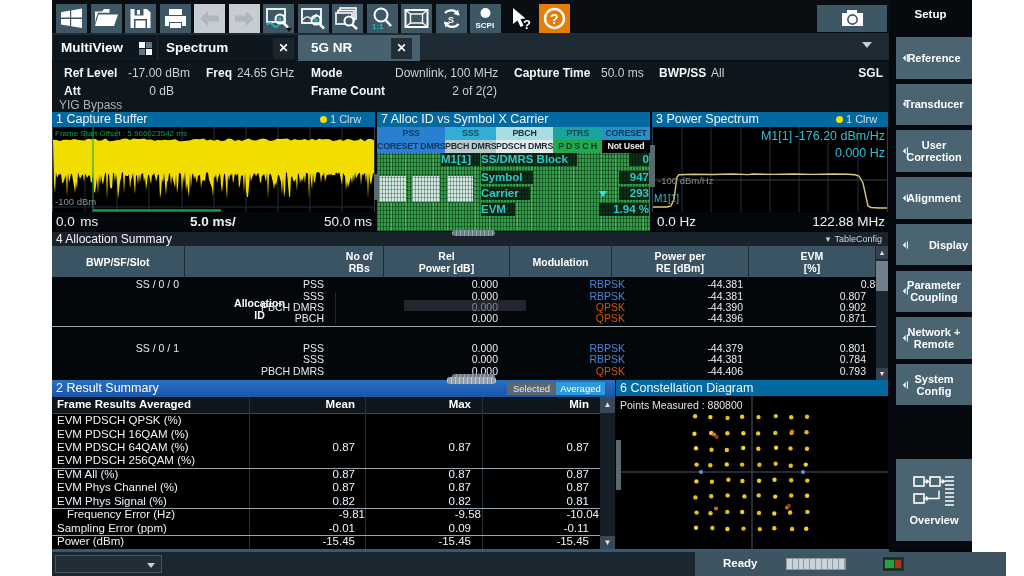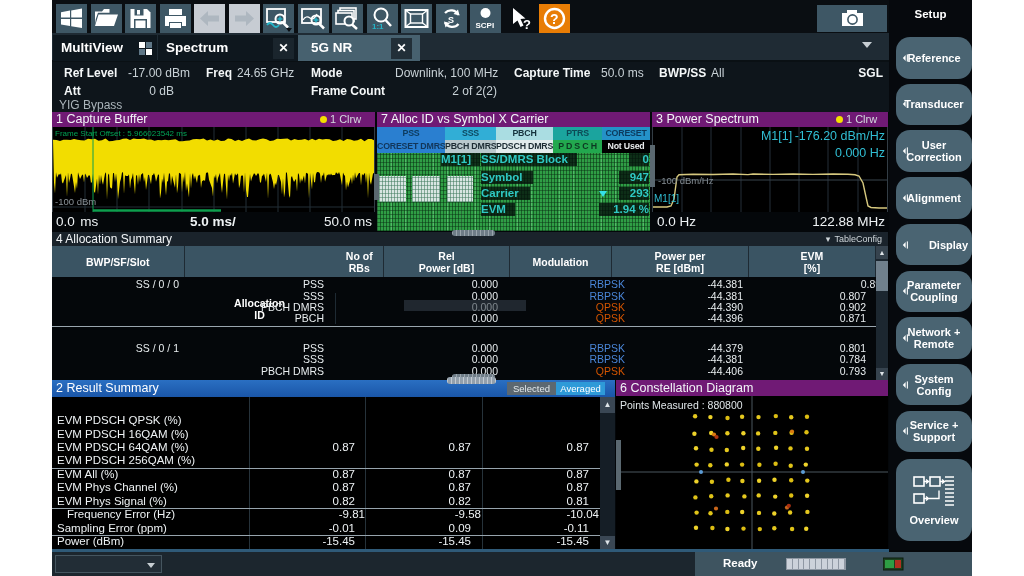--- a/index.html
+++ b/index.html
@@ -1,23 +1,23 @@
 <!DOCTYPE html>
 <html><head>
 <meta charset="utf-8">
 <style>
   html,body{margin:0;padding:0;background:#ffffff;width:1024px;height:576px;overflow:hidden;}
   *{box-sizing:border-box;font-family:"Liberation Sans",sans-serif;}
   .abs{position:absolute;}
   #ui{position:absolute;left:52px;top:0;width:920px;height:576px;background:#04070a;}
-  .hdr{position:absolute;height:15px;background:#701a75;color:#f2f5f7;font-size:12.5px;line-height:15px;white-space:nowrap;}
+  .hdr{position:absolute;height:15px;background:#0369a1;color:#f2f5f7;font-size:12.5px;line-height:15px;white-space:nowrap;}
   .hdr .t{position:absolute;left:4px;top:0;}
   .clrw{position:absolute;top:0;font-size:11px;color:#d4dbdf;}
   .dot{position:absolute;width:7px;height:7px;border-radius:50%;background:#f4df00;top:4px;}
-  .sbtn{position:absolute;left:844px;width:76px;background:#4a6472;color:#fff;font-weight:bold;font-size:11px;text-align:center;display:flex;align-items:center;justify-content:center;line-height:12px;border-radius:14px;}
+  .sbtn{position:absolute;left:844px;width:76px;background:#4a6472;color:#fff;font-weight:bold;font-size:11px;text-align:center;display:flex;align-items:center;justify-content:center;line-height:12px;}
   .sbtn .mk{position:absolute;left:6px;top:50%;margin-top:-4px;width:7px;height:8px;}
   .tbtn{position:absolute;top:4px;width:31px;height:29px;background:#3e5765;}
   .tbtn svg{position:absolute;left:0;top:0;}
   .val{color:#c9d2d7;font-size:12px;}
   .lbl{color:#f4f7f8;font-size:12px;font-weight:bold;}
   .row{position:absolute;white-space:nowrap;}
   .r{text-align:right;}
   .grip{position:absolute;height:6px;border-radius:3px;background:#6f7d88;background-image:repeating-linear-gradient(90deg,#9aa5ad 0 1px,transparent 1px 4px);}
 </style>
 </head>
@@ -370,20 +370,26 @@
  <div class="abs" style="left:824px;top:136px;width:12px;height:12px;background:#36434e;color:#dfe5e9;font-size:7px;text-align:center;line-height:12px;">▼</div>
  <div class="grip" style="left:400px;top:142px;width:43px;"></div>
 </div>
 
 <div class="abs" style="left:0;top:380px;width:563px;height:169px;background:#000;">
  <div class="abs" style="left:0;top:0;width:563px;height:17px;background:linear-gradient(#2a6fc2,#1a56a8);">
    <span class="abs" style="left:4px;top:1px;color:#fff;font-size:12.5px;">2 Result Summary</span>
    <div class="abs" style="left:395px;top:-3px;width:49px;height:7px;border-radius:3px;background:#93a0ac;background-image:repeating-linear-gradient(90deg,#c2cad2 0 1px,transparent 1px 4px);"></div>
    <div class="abs" style="left:455px;top:2px;width:49px;height:13px;background:#5c6871;color:#e3e9ec;font-size:9.5px;text-align:center;line-height:13px;">Selected</div>
    <div class="abs" style="left:504px;top:2px;width:49px;height:13px;background:#2e9ad8;color:#fff;font-size:9.5px;text-align:center;line-height:13px;">Averaged</div>
+ </div>
+ <div class="abs" style="left:0;top:17px;width:548px;height:17px;background:#0f171d;border-bottom:1px solid #3c4854;color:#fff;font-weight:bold;font-size:11.5px;">
+   <span class="abs" style="left:5px;top:1px;">Frame Results Averaged</span>
+   <span class="abs r" style="left:203px;width:100px;top:1px;">Mean</span>
+   <span class="abs r" style="left:319px;width:100px;top:1px;">Max</span>
+   <span class="abs r" style="left:437px;width:100px;top:1px;">Min</span>
  </div>
  <div class="abs" style="left:197px;top:17px;width:1px;height:152px;background:#26323a;"></div>
  <div class="abs" style="left:313px;top:17px;width:1px;height:152px;background:#26323a;"></div>
  <div class="abs" style="left:430px;top:17px;width:1px;height:152px;background:#26323a;"></div>
  <div class="abs" style="top:34.0px;left:0;width:548px;height:13.45px;font-size:11.5px;color:#eef2f4;">
      <span class="abs" style="left:5px;top:0;white-space:nowrap;">EVM PDSCH QPSK (%)</span>
      <span class="abs r" style="left:203px;width:100px;top:0;"></span>
      <span class="abs r" style="left:319px;width:100px;top:0;"></span>
      <span class="abs r" style="left:437px;width:100px;top:0;"></span>
     </div>
@@ -533,21 +539,21 @@
  <div class="abs" style="left:0;top:60px;width:5px;height:50px;background:#5a6870;"></div>
 </div>
 <div class="abs" style="left:322px;top:174px;width:5px;height:26px;background:#5a6870;"></div>
 <div class="abs" style="left:598px;top:145px;width:5px;height:42px;background:#5a6870;"></div>
 
 <div class="abs" style="left:0;top:549px;width:837px;height:3px;background:#2f5a78;"></div>
 <div class="abs" style="left:0;top:552px;width:920px;height:24px;background:#1c262e;">
  <div class="abs" style="left:3px;top:3px;width:107px;height:18px;background:#222d36;border:1px solid #45555f;">
    <div class="abs" style="right:6px;top:7px;width:0;height:0;border-left:4px solid transparent;border-right:4px solid transparent;border-top:5px solid #c7ced3;"></div>
  </div>
- <div class="abs" style="left:643px;top:0;width:277px;height:24px;background:#3e5460;">
+ <div class="abs" style="left:643px;top:0;width:311px;height:24px;background:#3e5460;">
    <span class="abs" style="left:28px;top:5px;color:#fff;font-weight:bold;font-size:11.5px;">Ready</span>
    <div class="abs" style="left:91px;top:6px;width:60px;height:12px;background:#8f98a3;">
           <div class="abs" style="left:1.0px;top:1px;width:4.8px;height:10px;background:#ccd2da;"></div>
           <div class="abs" style="left:6.8px;top:1px;width:4.8px;height:10px;background:#ccd2da;"></div>
           <div class="abs" style="left:12.6px;top:1px;width:4.8px;height:10px;background:#ccd2da;"></div>
           <div class="abs" style="left:18.4px;top:1px;width:4.8px;height:10px;background:#ccd2da;"></div>
           <div class="abs" style="left:24.2px;top:1px;width:4.8px;height:10px;background:#ccd2da;"></div>
           <div class="abs" style="left:30.0px;top:1px;width:4.8px;height:10px;background:#ccd2da;"></div>
           <div class="abs" style="left:35.8px;top:1px;width:4.8px;height:10px;background:#ccd2da;"></div>
           <div class="abs" style="left:41.6px;top:1px;width:4.8px;height:10px;background:#ccd2da;"></div>
@@ -613,27 +619,20 @@
         <rect x="4.8" y="0.4" width="1.1" height="7.2" fill="#fff"></rect>
       </svg>
       <span>Network +<br>Remote</span>
     </div>
     <div class="sbtn" style="top:363.9px;height:41.5px;">
       <svg class="mk" width="7" height="8" viewBox="0 0 7 8">
         <path d="M3.6 1 L0.8 4 L3.6 7 Z" fill="#fff"></path>
         <rect x="4.8" y="0.4" width="1.1" height="7.2" fill="#fff"></rect>
       </svg>
       <span>System<br>Config</span>
-    </div>
-    <div class="sbtn" style="top:410.6px;height:41.5px;">
-      <svg class="mk" width="7" height="8" viewBox="0 0 7 8">
-        <path d="M3.6 1 L0.8 4 L3.6 7 Z" fill="#fff"></path>
-        <rect x="4.8" y="0.4" width="1.1" height="7.2" fill="#fff"></rect>
-      </svg>
-      <span>Service +<br>Support</span>
     </div>
 <div class="sbtn" style="top:459px;height:82px;flex-direction:column;">
  <svg width="44" height="36" viewBox="0 0 44 36">
  <rect x="2" y="3" width="10" height="9" fill="none" stroke="#fff" stroke-width="1.6"></rect>
  <rect x="18" y="3" width="10" height="9" fill="none" stroke="#fff" stroke-width="1.6"></rect>
  <path d="M12 7.5 h4 m-2 -2 l2.5 2 -2.5 2" stroke="#fff" stroke-width="1.4" fill="none"></path>
  <path d="M28 7.5 h4 m-2 -2 l2.5 2 -2.5 2" stroke="#fff" stroke-width="1.4" fill="none"></path>
  <rect x="2" y="20" width="10" height="9" fill="none" stroke="#fff" stroke-width="1.6"></rect>
  <path d="M12 24.5 h4 m-2 -2 l2.5 2 -2.5 2" stroke="#fff" stroke-width="1.4" fill="none"></path>
  <g stroke="#fff" stroke-width="1.5">

